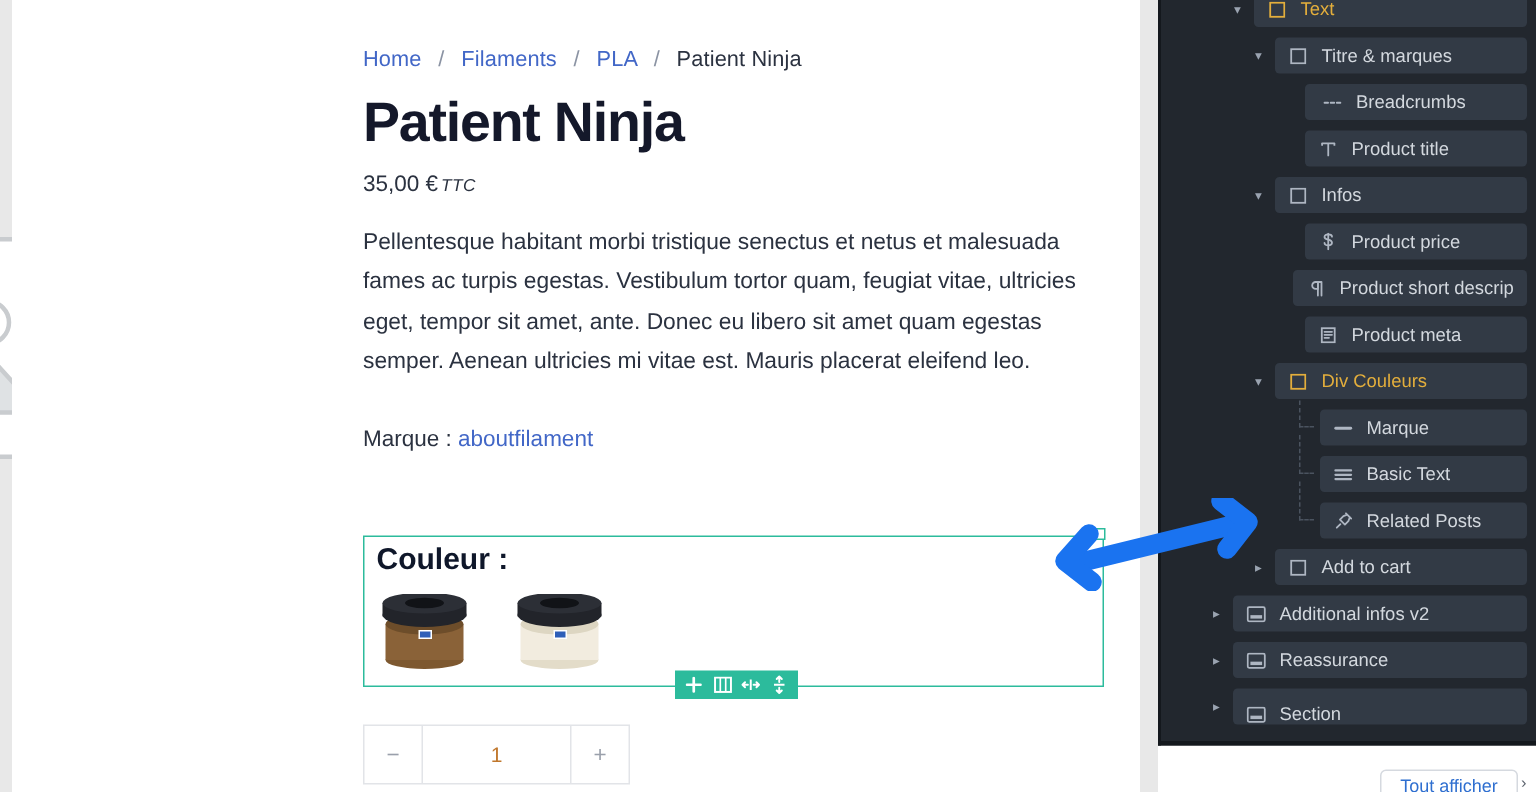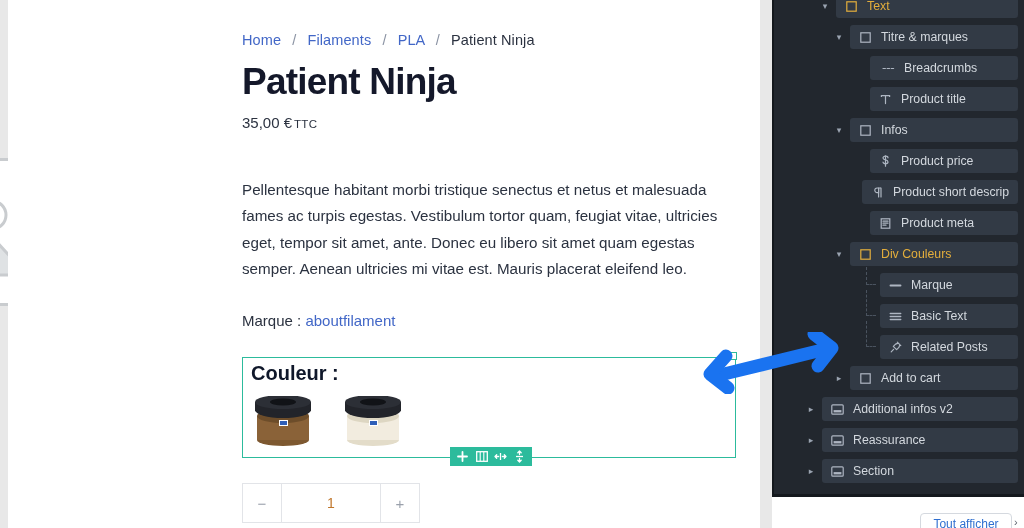--- a/index.html
+++ b/index.html
@@ -65,24 +65,25 @@
   .product-price {
     margin-top: 12px;
     font-size: 15px;
     color: #2b3240;
   }
   .product-price .tax {
     font-size: 11.5px;
     color: #2b3240;
     margin-left: 2px;
     letter-spacing: .3px;
+    font-style: italic;
   }
 
   .short-desc {
-    margin-top: 46px;
+    margin-top: 18px;
     font-size: 15.2px;
     line-height: 1.73;
     color: #2b3240;
     max-width: 492px;
   }
 
   .meta-line {
     margin-top: 30px;
     font-size: 15px;
     color: #2b3240;
@@ -497,21 +498,21 @@
               <svg width="13" height="11" viewBox="0 0 13 11">
                 <rect x="0.8" y="0.8" width="11.4" height="9.4" rx="1" stroke="currentColor" fill="none" stroke-width="1.2"></rect>
                 <rect x="2.6" y="6.1" width="7.8" height="2.3" fill="currentColor" stroke="none"></rect>
               </svg>
             </span>
             <span>Reassurance</span>
           </div>
         </div>
         <div class="row">
           <div class="caret" style="left: 30px;">▸</div>
-          <div class="chip" style="left: 48px;">
+          <div class="chip" style="left: 48px; align-items: flex-end;">
             <span class="ico">
               <svg width="13" height="11" viewBox="0 0 13 11">
                 <rect x="0.8" y="0.8" width="11.4" height="9.4" rx="1" stroke="currentColor" fill="none" stroke-width="1.2"></rect>
                 <rect x="2.6" y="6.1" width="7.8" height="2.3" fill="currentColor" stroke="none"></rect>
               </svg>
             </span>
             <span>Section</span>
           </div>
         </div>
       </div>

